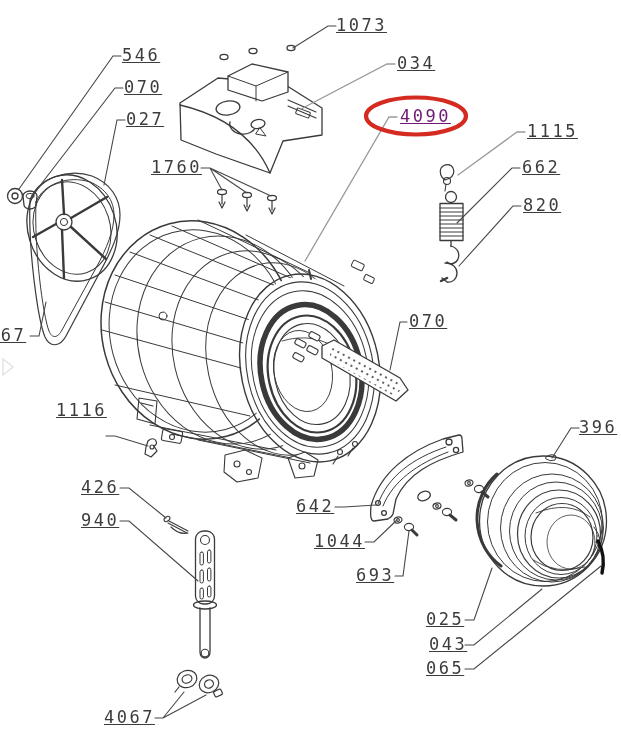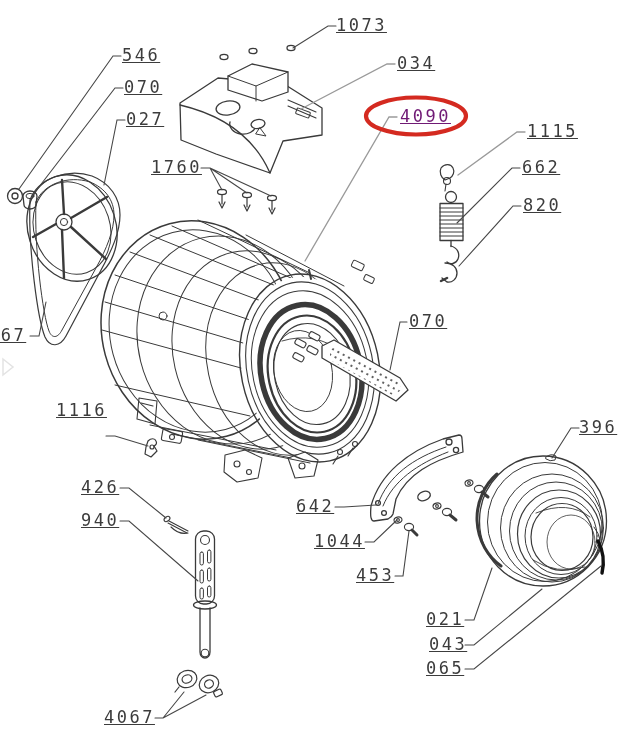--- a/index.html
+++ b/index.html
@@ -296,19 +296,19 @@
 <div class="plabel" style="left:522px;top:159px">662</div>
 <div class="plabel" style="left:523px;top:197px">820</div>
 <div class="plabel" style="left:409px;top:313px">070</div>
 <div class="plabel" style="left:-12px;top:327px">967</div>
 <div class="plabel" style="left:56px;top:402px">1116</div>
 <div class="plabel" style="left:81px;top:479px">426</div>
 <div class="plabel" style="left:81px;top:512px">940</div>
 <div class="plabel" style="left:104px;top:709px">4067</div>
 <div class="plabel" style="left:296px;top:498px">642</div>
 <div class="plabel" style="left:314px;top:533px">1044</div>
-<div class="plabel" style="left:356px;top:567px">453</div>
+<div class="plabel" style="left:356px;top:567px">693</div>
 <div class="plabel" style="left:579px;top:419px">396</div>
-<div class="plabel" style="left:426px;top:611px">021</div>
+<div class="plabel" style="left:426px;top:611px">025</div>
 <div class="plabel" style="left:429px;top:636px">043</div>
 <div class="plabel" style="left:426px;top:660px">065</div>
 
 </div>
 
 </body></html>

